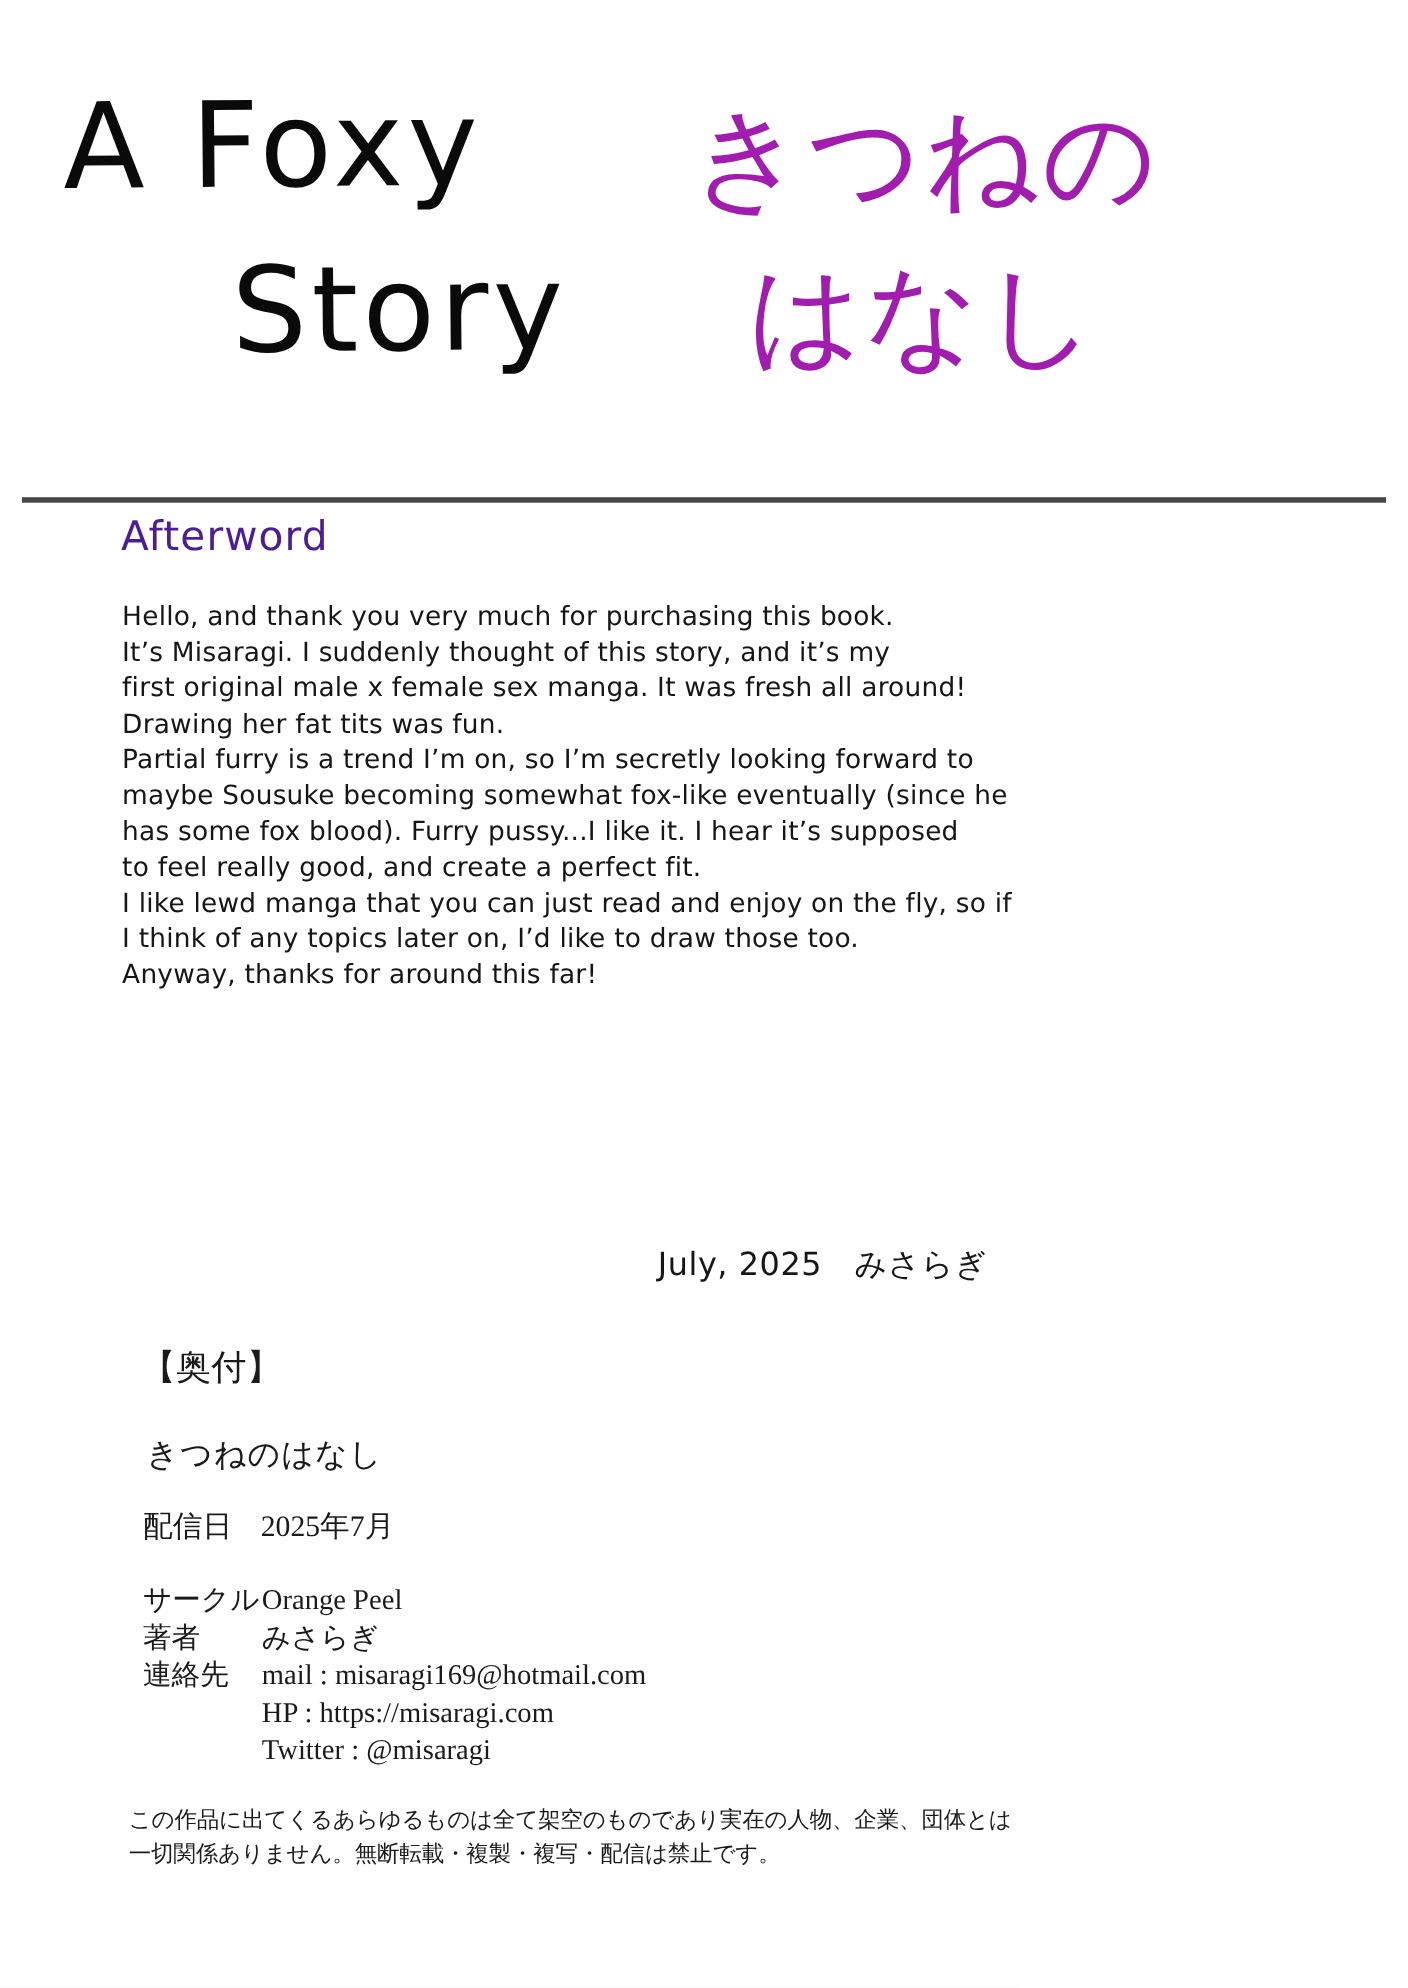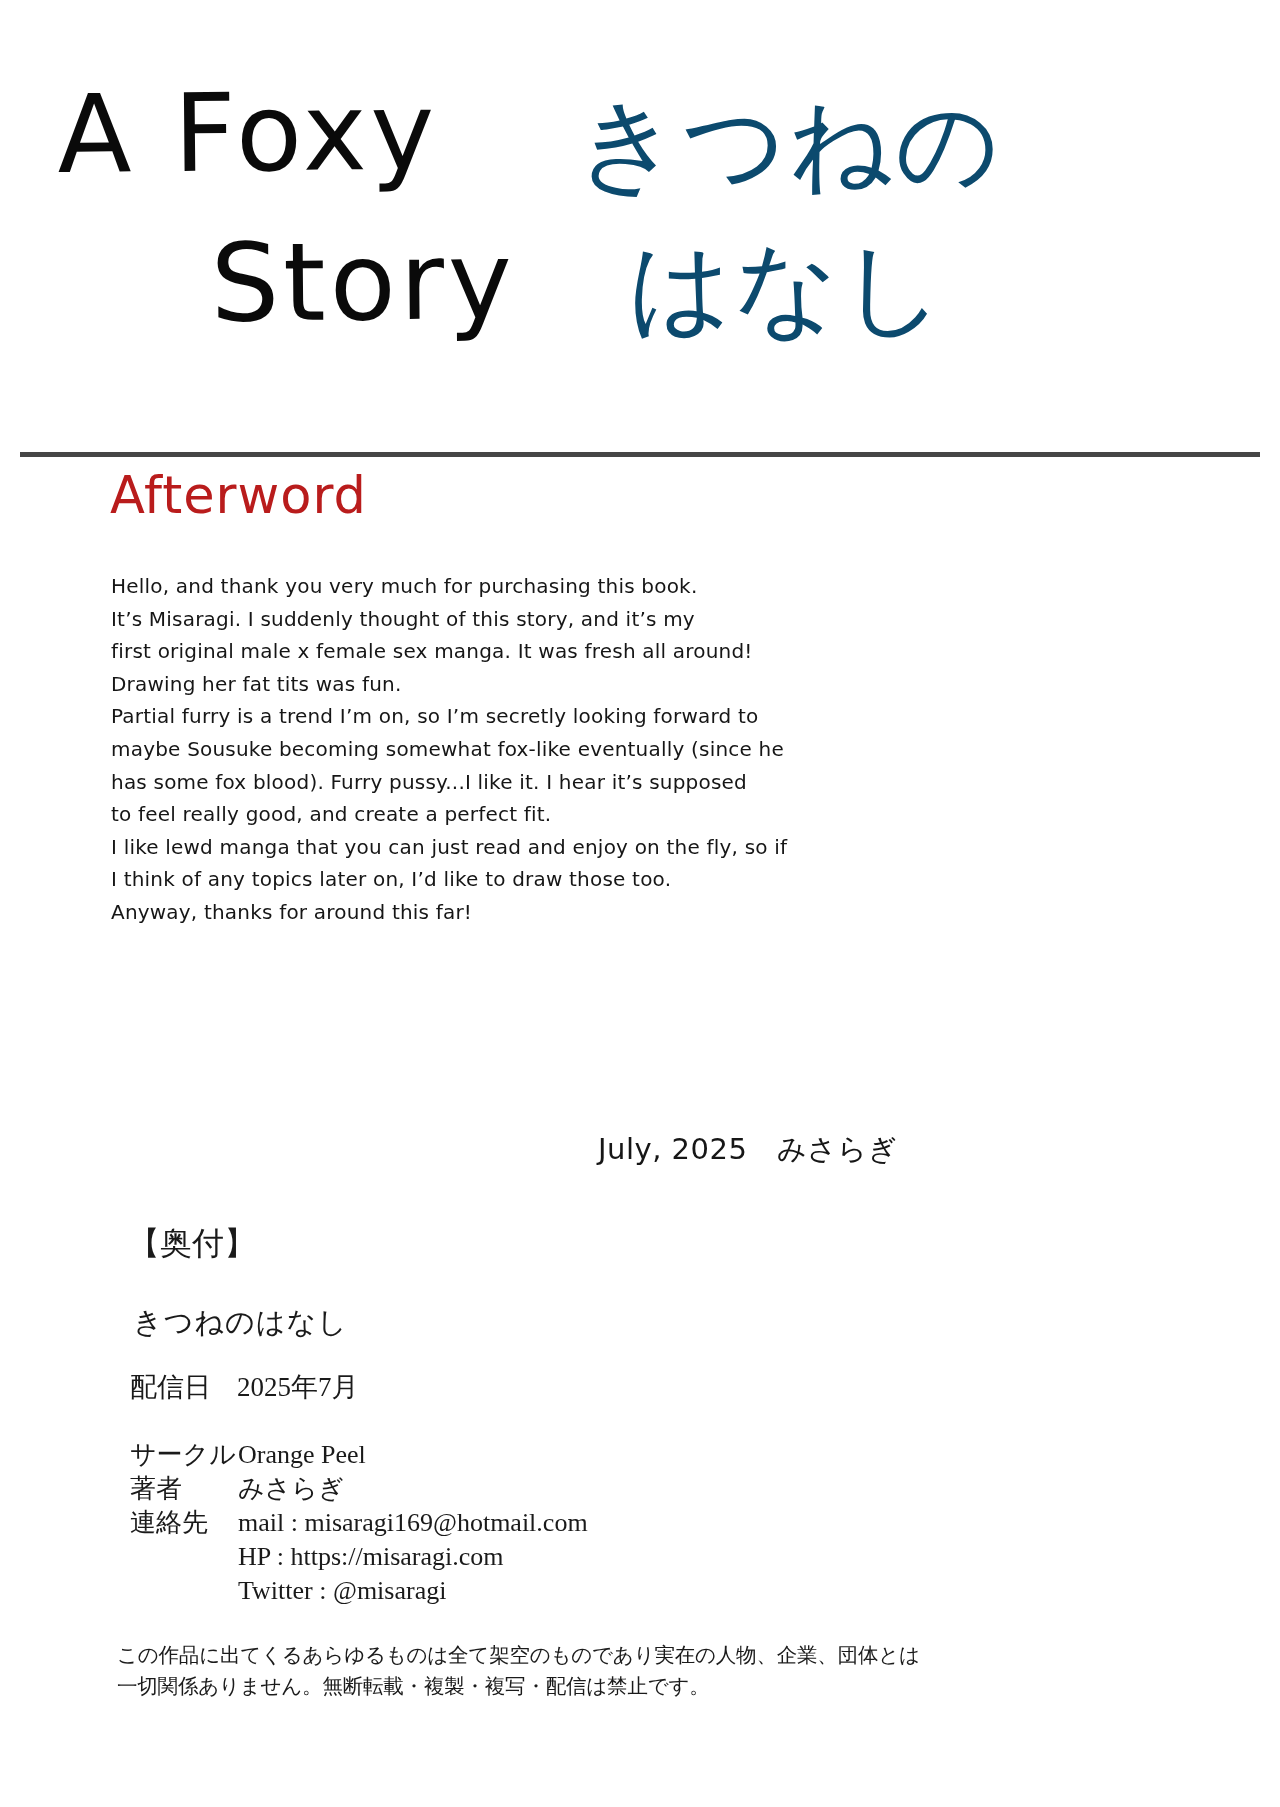--- a/index.html
+++ b/index.html
@@ -25,53 +25,53 @@
     font-size: 108px;
     line-height: 150px;
     letter-spacing: 4px;
     color: #0a0a0a;
     transform: rotate(-0.5deg);
   }
   .title-en .line2 { margin-left: 152px; }
 
   .title-jp {
     position: absolute;
-    left: 576px;
+    left: 628px;
     top: 72px;
     font-size: 102px;
     line-height: 144px;
     letter-spacing: 2px;
-    color: #0c4a6e;
+    color: #a21caf;
   }
   .title-jp .line2 { margin-left: 52px; }
 
   .separator {
     position: absolute;
     left: 20px;
     top: 452px;
     width: 1240px;
     height: 5px;
     background: #464646;
   }
 
   
   .afterword-heading {
     position: absolute;
     left: 110px;
     top: 466px;
-    font-size: 51px;
+    font-size: 37px;
     letter-spacing: 1px;
-    color: #b91c1c;
+    color: #4c1d95;
   }
 
   .afterword-body {
     position: absolute;
     left: 111px;
-    top: 570px;
-    font-size: 20px;
+    top: 544px;
+    font-size: 24px;
     line-height: 32.6px;
     letter-spacing: 0.2px;
     white-space: nowrap;
     color: #161616;
   }
 
   .signature {
     position: absolute;
     left: 598px;
     top: 1130px;

